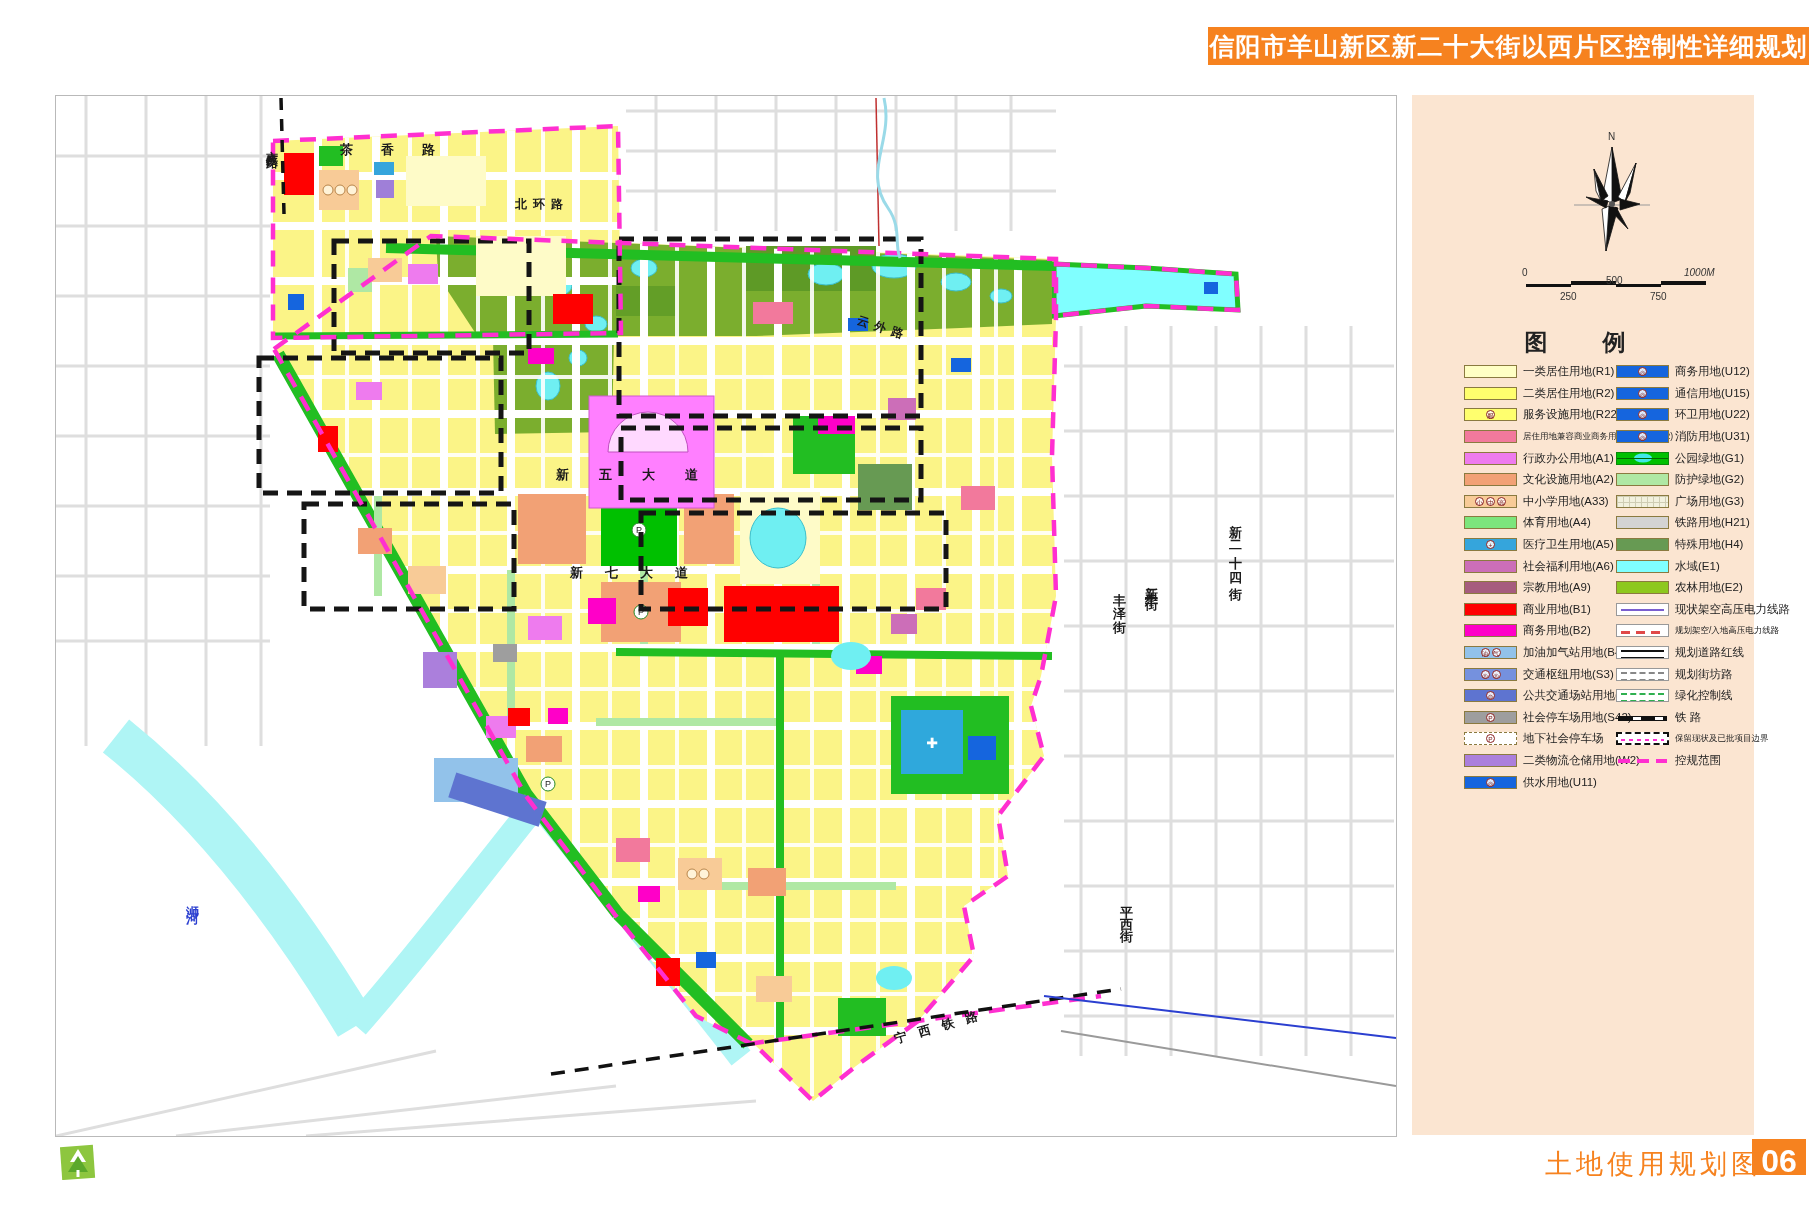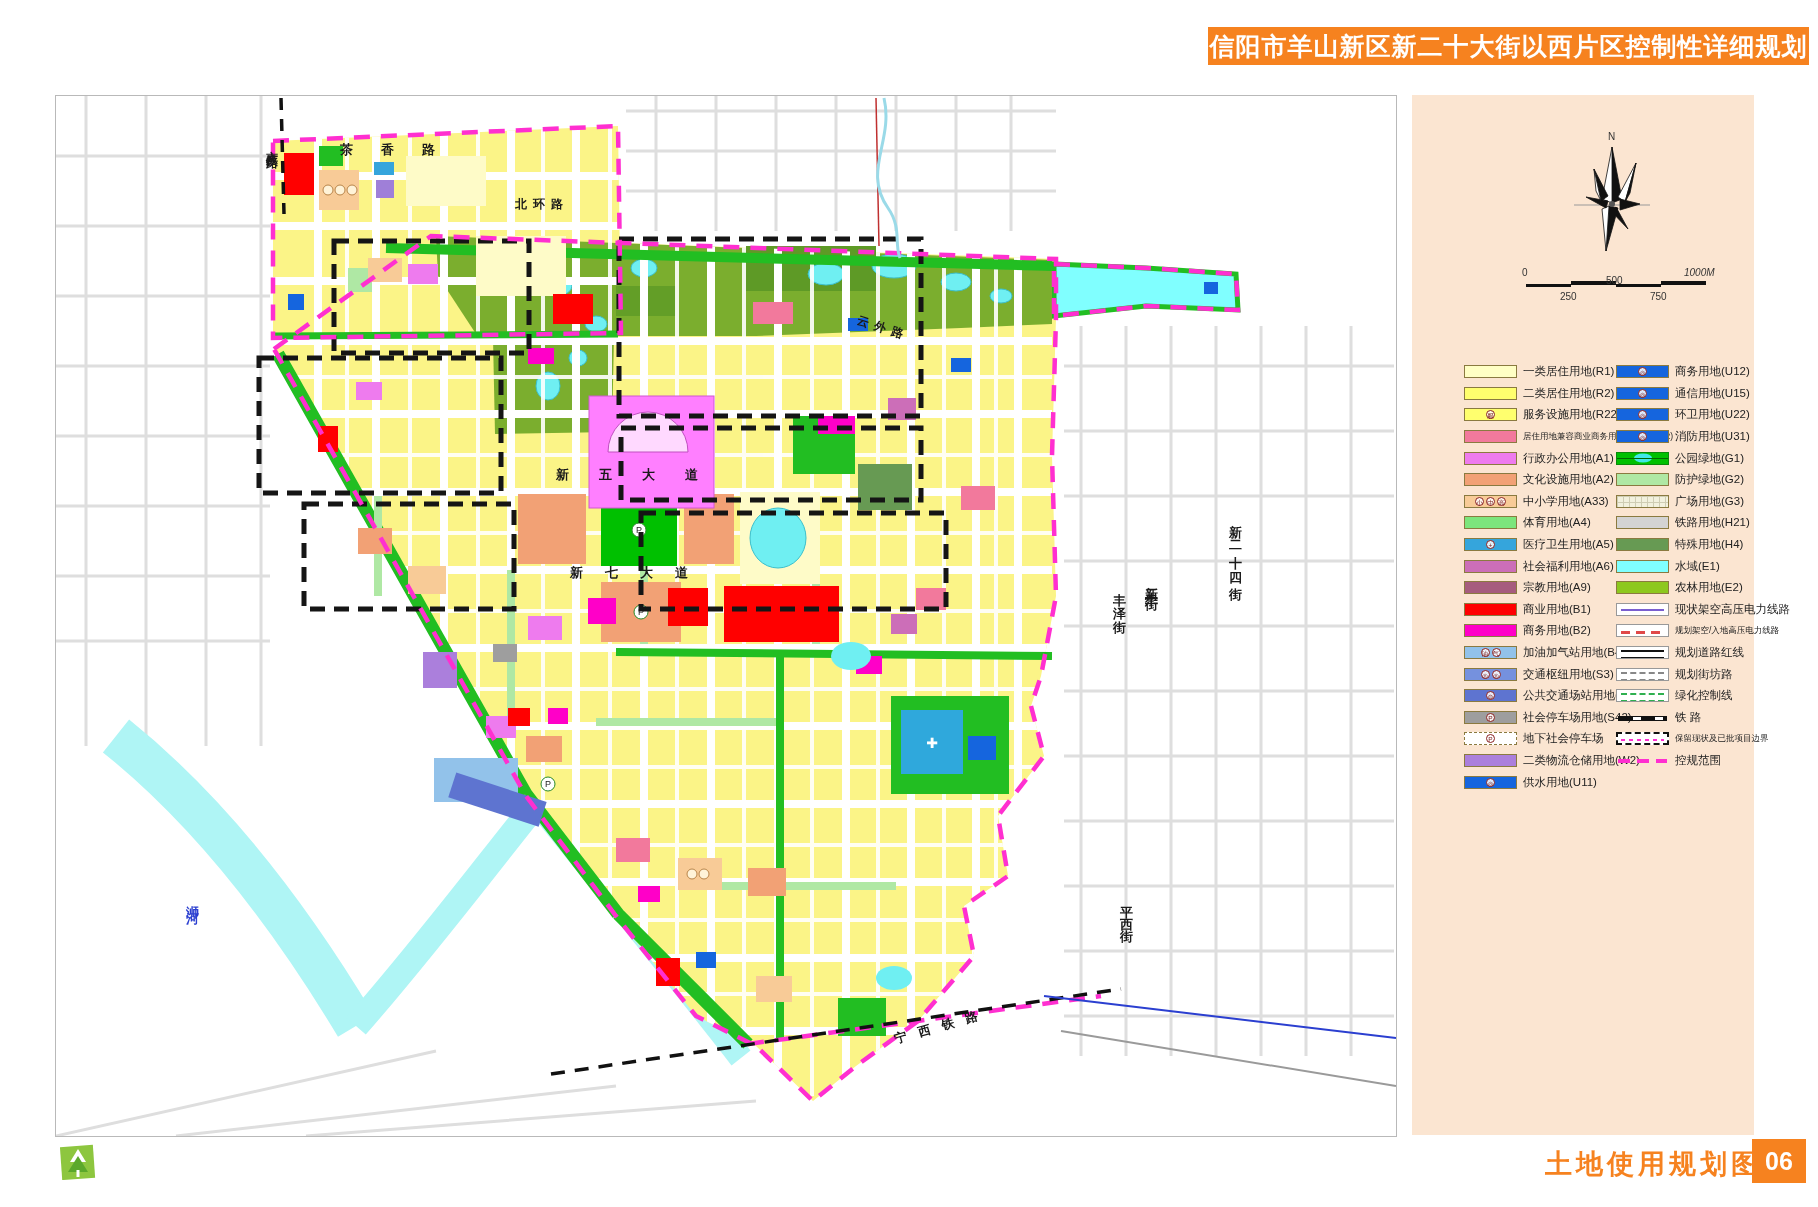--- a/index.html
+++ b/index.html
@@ -84,24 +84,24 @@
       background:repeating-linear-gradient(90deg,#FF2FD0 0 4px,transparent 4px 8px);}
   .sw.scope{border:none;background:transparent;}
   .sw.scope::after{content:'';position:absolute;left:2px;right:2px;top:5px;height:4px;
       background:repeating-linear-gradient(90deg,#FF2FD0 0 12px,transparent 12px 19px);}
 
   
   #logo{position:absolute;left:60px;top:1142px;display:flex;align-items:flex-start;}
   #logo .mark{width:38px;height:38px;margin-right:8px;}
   #logo .cn{font-size:21px;color:#8c8c8c;font-weight:bold;letter-spacing:2px;line-height:24px;}
   #logo .en{font-size:7.5px;color:#a0a0a0;letter-spacing:.5px;}
-  #sheet-title{position:absolute;left:1545px;top:1146px;font-size:27px;font-weight:bold;
+  #sheet-title{position:absolute;left:1545px;top:1146px;font-size:27px;font-weight:normal;
                color:#F6821F;letter-spacing:4px;}
-  #sheet-no{position:absolute;left:1752px;top:1139px;width:54px;height:44px;background:#F6821F;
-            color:#fff;font-size:25px;font-weight:bold;text-align:center;line-height:44px;}
+  #sheet-no{position:absolute;left:1752px;top:1139px;width:54px;height:36px;background:#F6821F;
+            color:#fff;font-size:32px;font-weight:bold;text-align:center;line-height:44px;}
 </style>
 </head>
 <body>
 
 <div id="banner">信阳市羊山新区新二十大街以西片区控制性详细规划</div>
 
 <div id="map-frame">
   <svg width="1340" height="1040" viewBox="0 0 1340 1040">
     <defs>
       <clipPath id="clipSite">
@@ -339,20 +339,21 @@
       <div class="seg" style="left:90px;top:4px;width:45px;"></div>
       <div class="seg" style="left:135px;top:1px;width:45px;"></div>
     </div>
     <span class="lab" style="left:6px;top:0;">0</span>
     <span class="lab" style="left:44px;top:24px;">250</span>
     <span class="lab" style="left:90px;top:8px;">500</span>
     <span class="lab" style="left:134px;top:24px;">750</span>
     <span class="lab" style="left:168px;top:0;font-style:italic;">1000M</span>
   </div>
 
+  <div id="legend-title">图　例</div>
   <div id="lcol-left" class="lcol">
       <div class="lrow">
         <span class="sw " style="background: rgb(255, 255, 196);"></span>
         <span class="ltext">一类居住用地(R1)</span>
       </div>
       <div class="lrow">
         <span class="sw " style="background: rgb(255, 255, 110);"></span>
         <span class="ltext">二类居住用地(R2)</span>
       </div>
       <div class="lrow">

